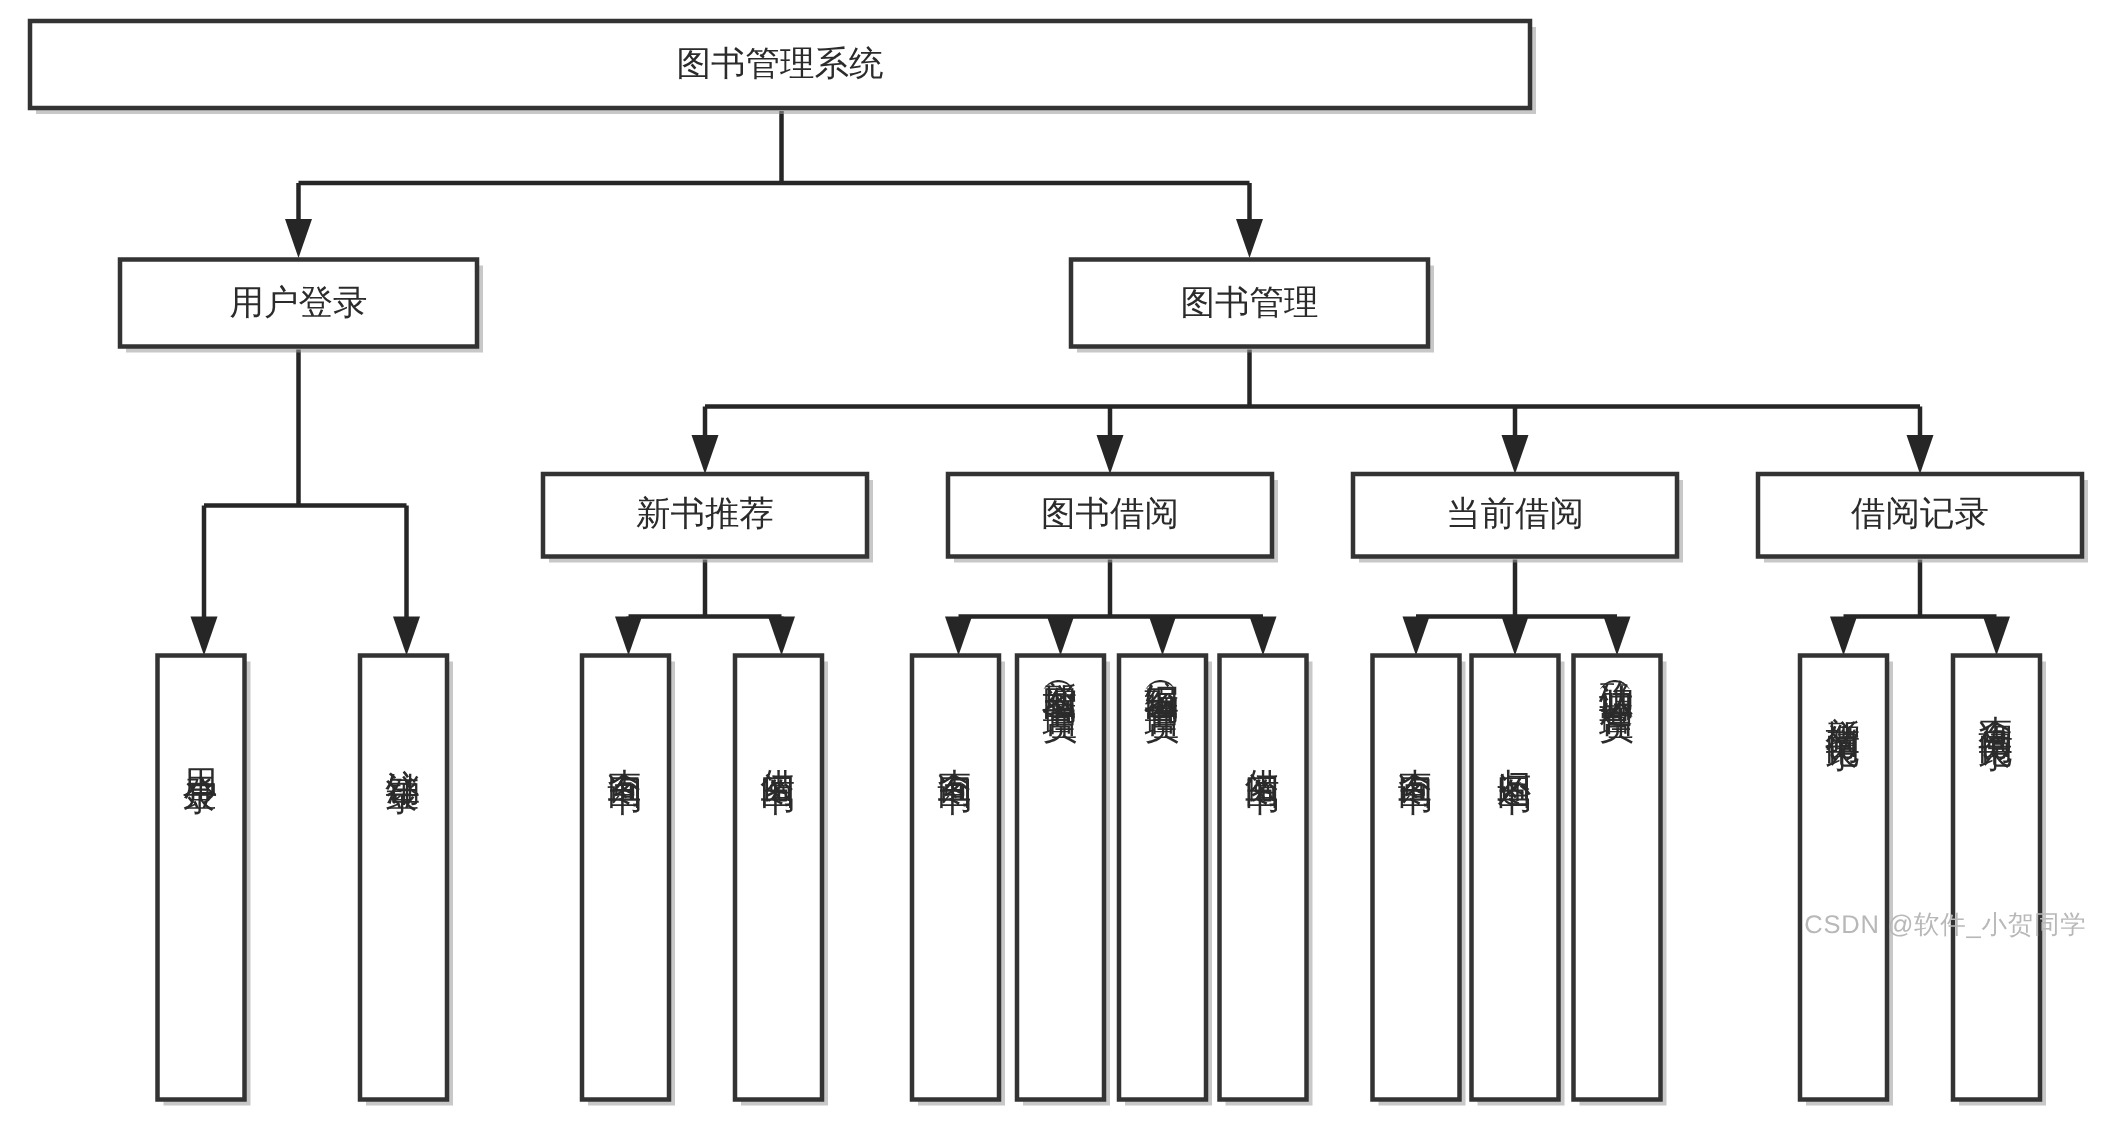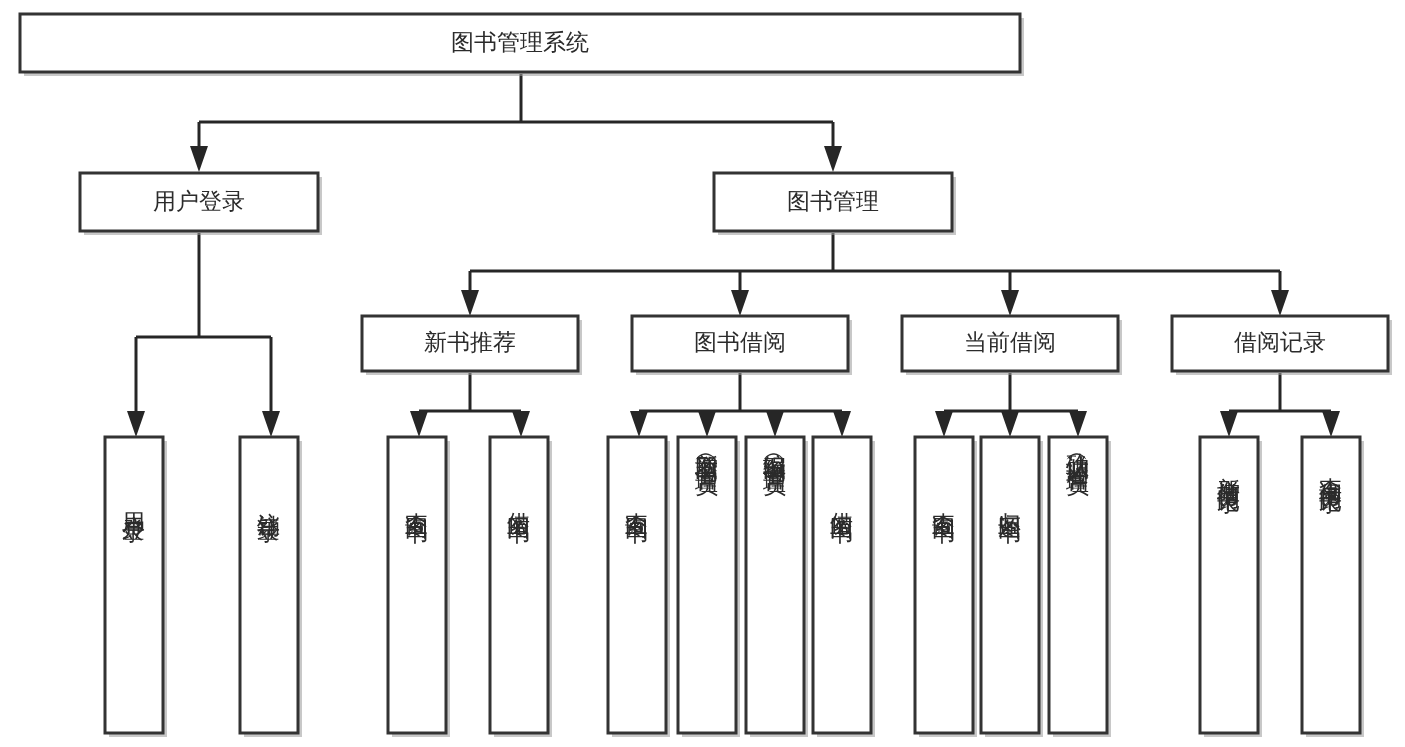--- a/index.html
+++ b/index.html
@@ -249,13 +249,14 @@
     </g>
 
     <g>
       <rect class="node-rect-shadow" x="1306" y="441" width="58" height="296"></rect>
       <rect class="node-rect" x="1302" y="437" width="58" height="296"></rect>
       <text class="node-label-v" x="1331" y="468" text-anchor="middle">查询借阅记录</text>
     </g>
 
   </svg>
 
+  <div class="watermark">CSDN @软件_小贺同学</div>
 </div>
 
 </body></html>

